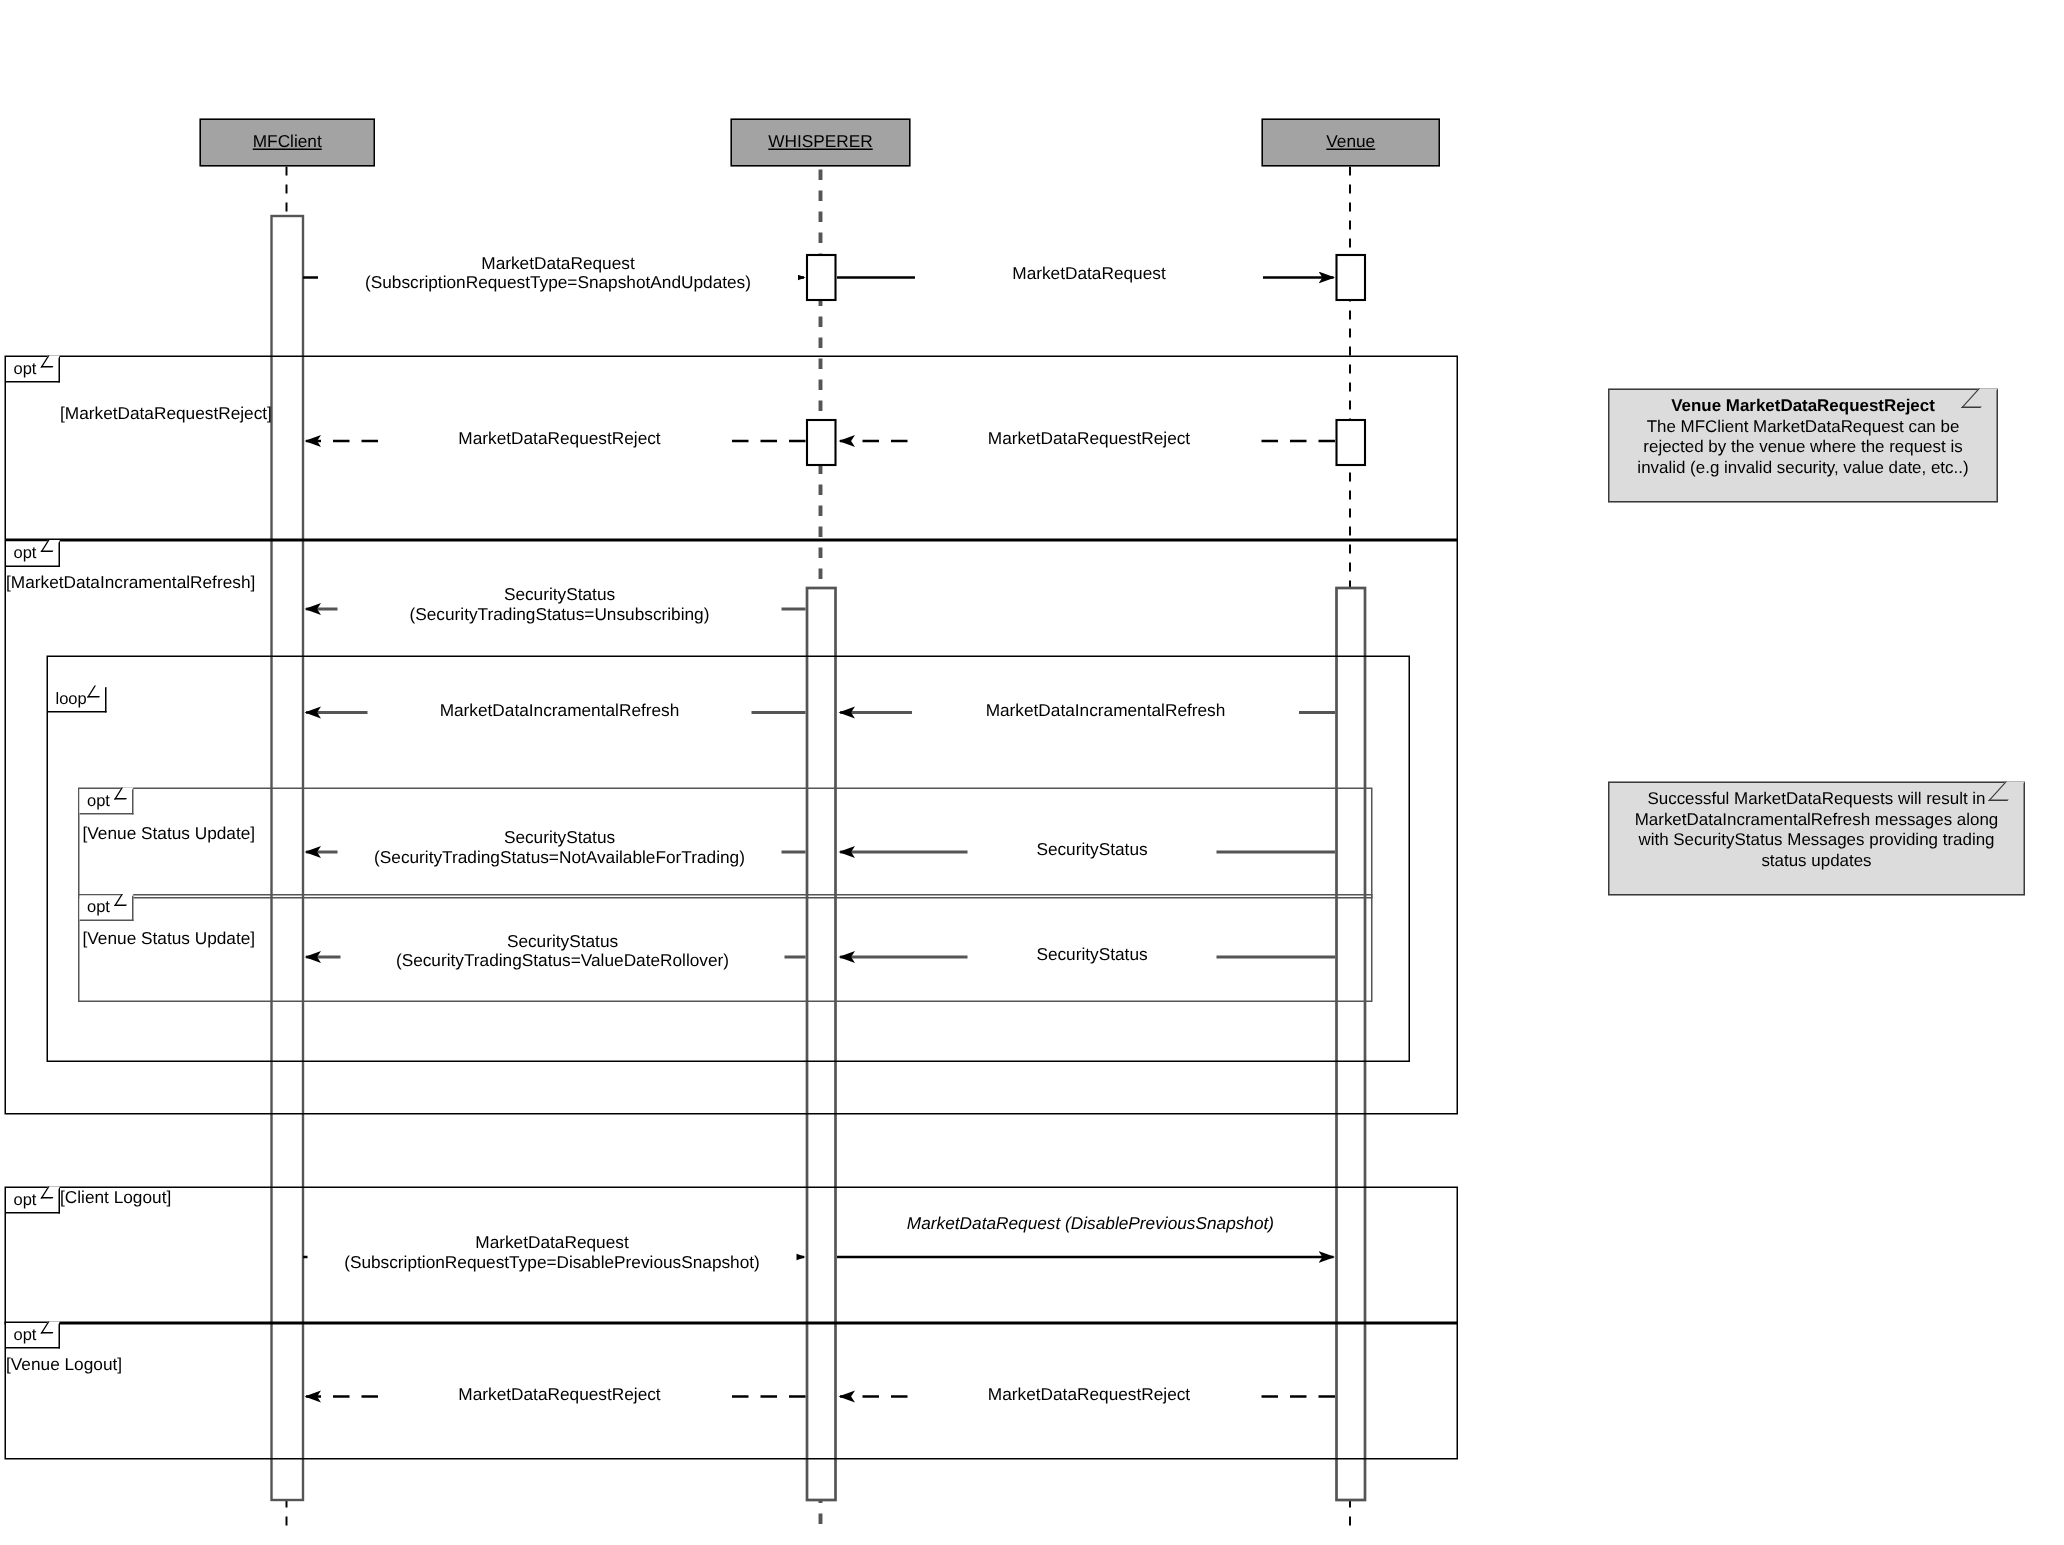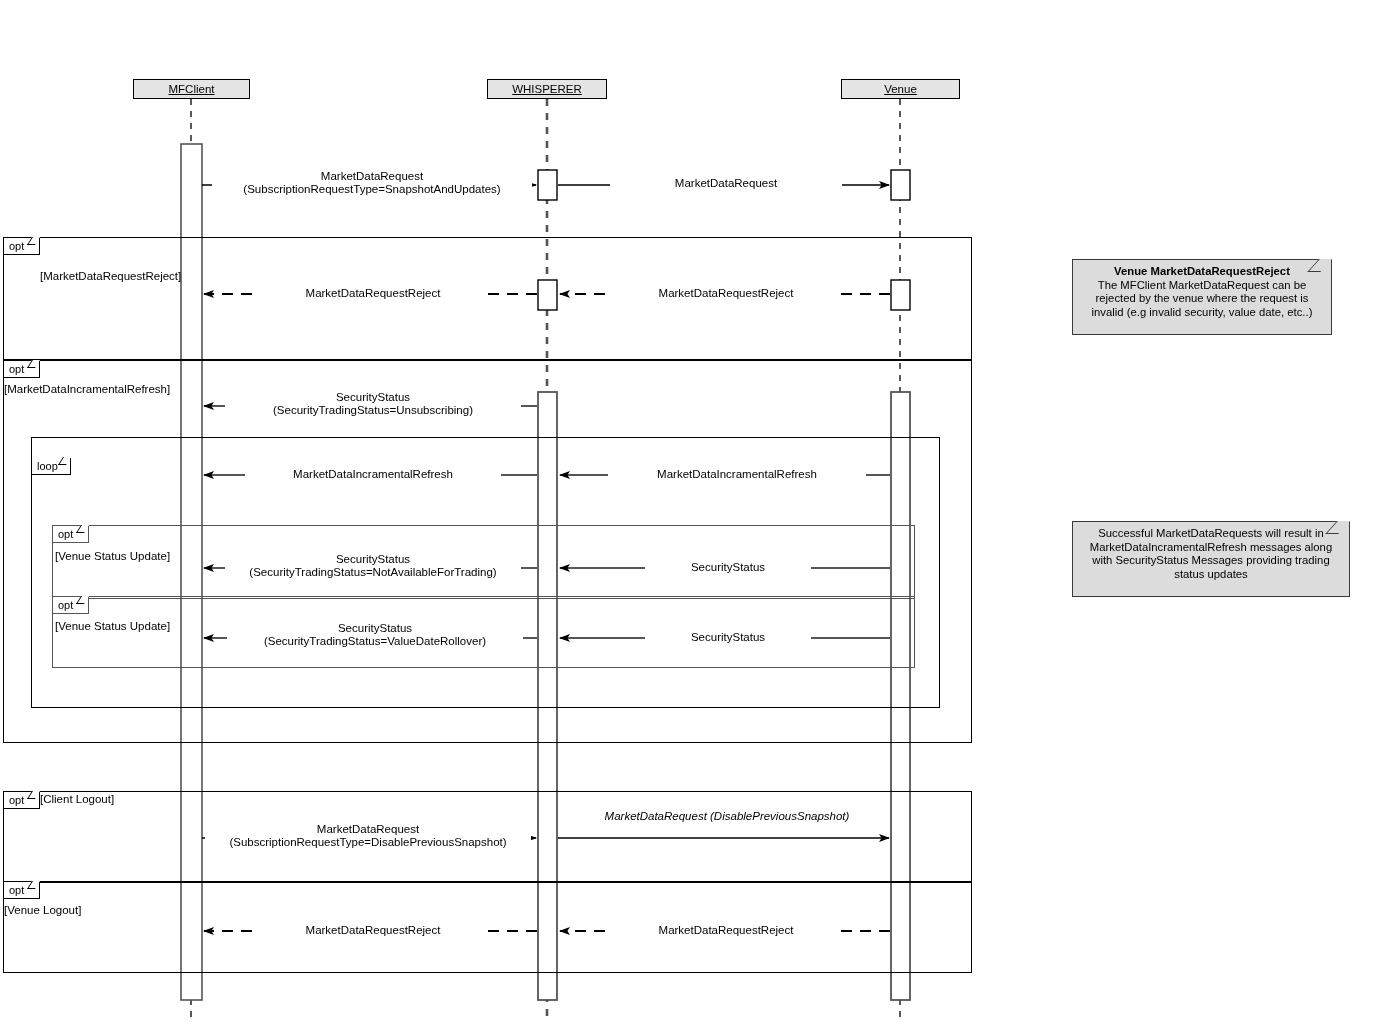--- a/index.html
+++ b/index.html
@@ -22,23 +22,23 @@
   svg.layer {
     position: absolute;
     left: 0;
     top: 0;
     width: 1376px;
     height: 1030px;
   }
   .lifeline-head {
     position: absolute;
     border: 1.5px solid #000;
-    background: #e5e5e5;
-    box-sizing: border-box;
-    height: 20px;
+    background: #a3a3a3;
+    box-sizing: border-box;
+    height: 32px;
     display: flex;
     align-items: center;
     justify-content: center;
   }
   .lifeline-head span {
     font-size: 11.5px;
     text-decoration: underline;
     color: #000;
     white-space: nowrap;
   }

